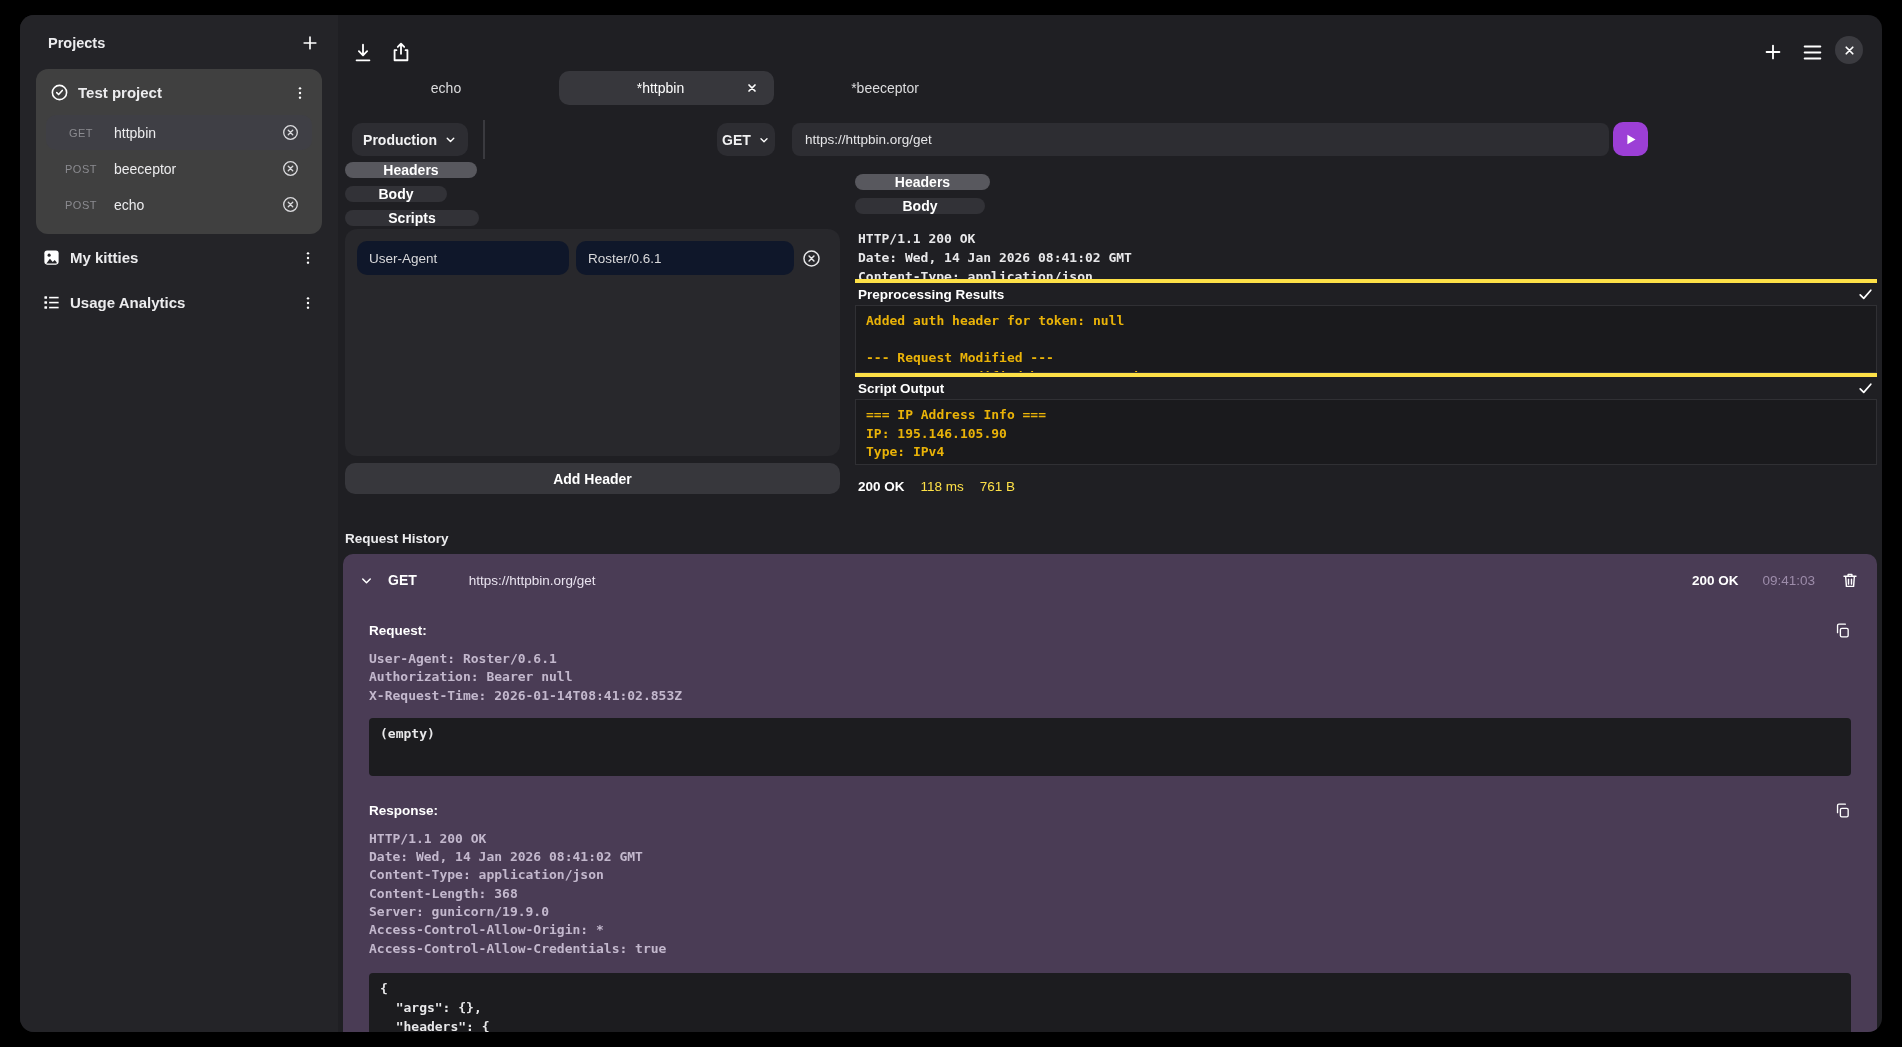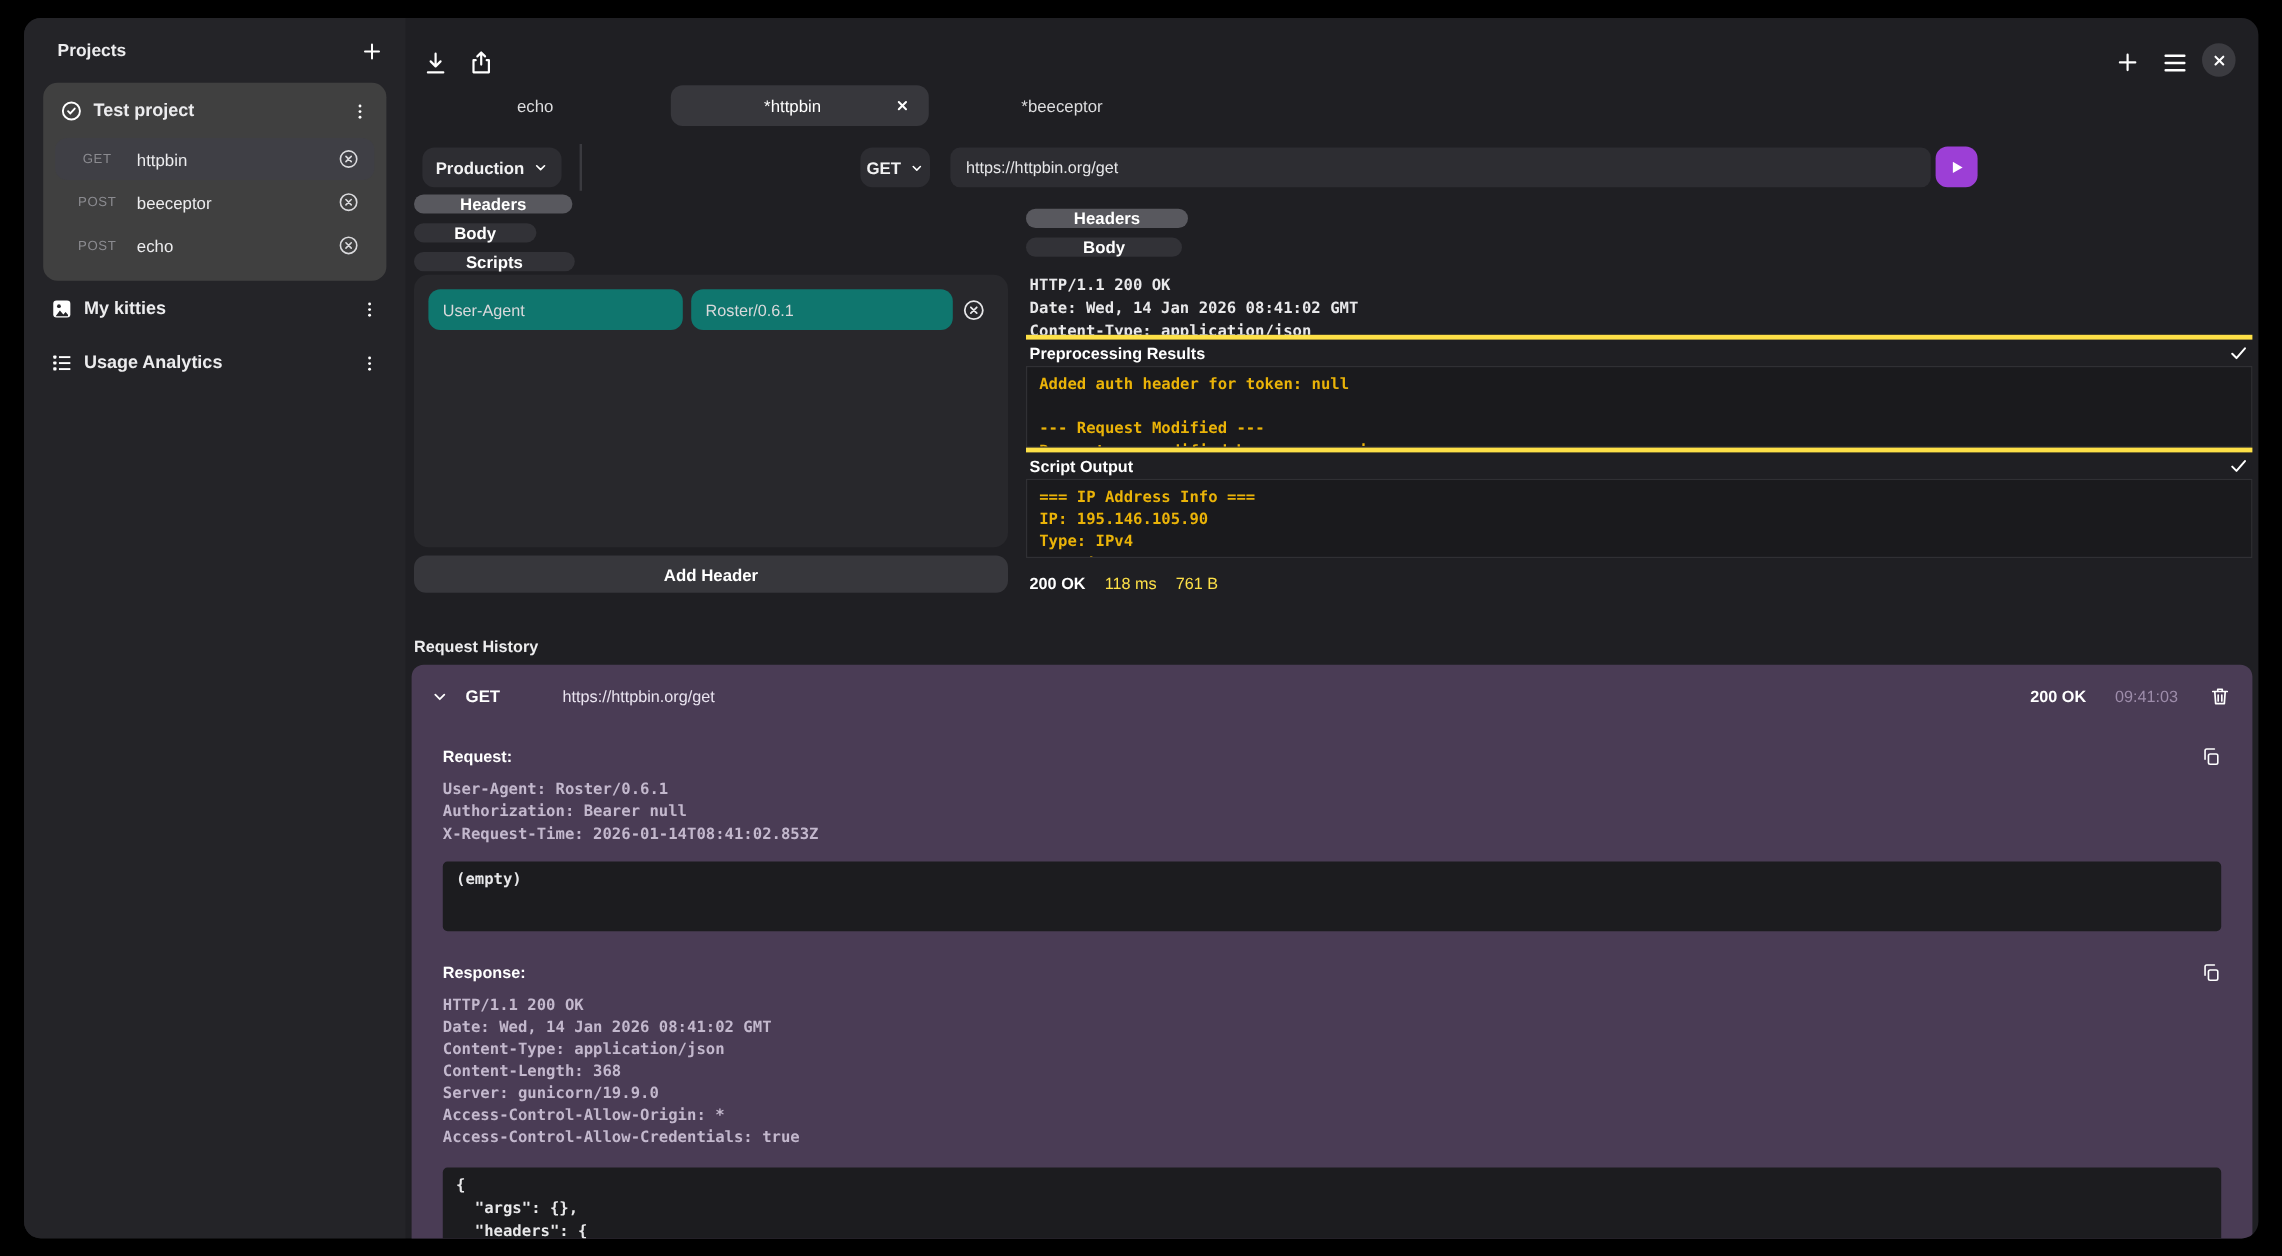--- a/index.html
+++ b/index.html
@@ -45,21 +45,21 @@
   .right-panel { position:absolute; left:835px; top:163px; width:1022px; }
   .seg-tabs { display:flex; justify-content:center; gap:8px; height:31px;flex-direction:column; }
   .seg { border:none; border-radius:8px; background:#323237; color:#fff; font-weight:bold; font-size:14px;
          font-family:inherit; cursor:pointer; }
   .seg.active { background:#58585e; }
   .seg.w-h { width:132px; } .seg.w-b { width:102px; } .seg.w-s { width:134px; }
   .seg.w-rh { width:135px; } .seg.w-rb { width:130px; }
 
   .headers-card { margin-top:20px; height:227px; background:#28282c; border-radius:12px; padding:12px; }
   .kv-row { display:flex; align-items:center; gap:7px; }
-  .kv-input { height:34px; background:#0f766e; border:none; border-radius:10px; color:#d9d9db;
+  .kv-input { height:34px; background:#0f172a; border:none; border-radius:10px; color:#d9d9db;
               font-size:13.5px; padding:0 12px; font-family:inherit; }
   .kv-key { width:212px; } .kv-val { width:218px; }
   .add-header { margin-top:7px; width:100%; height:31px; background:#37373c; border:none; border-radius:10px;
                 color:#fff; font-weight:bold; font-size:14px; font-family:inherit; cursor:pointer; }
 
   .mono { font-family:"DejaVu Sans Mono",monospace;font-weight:bold; }
   .resp-pre { margin-top:14px; height:56px; overflow:hidden; padding:6px 3px 0; font-size:13px; line-height:19px;
               color:#e8e8ea; white-space:pre; }
   .section-head { display:flex; align-items:center; justify-content:space-between; height:26px;
                   border-top:4px solid #fde047; padding:0 3px; }

